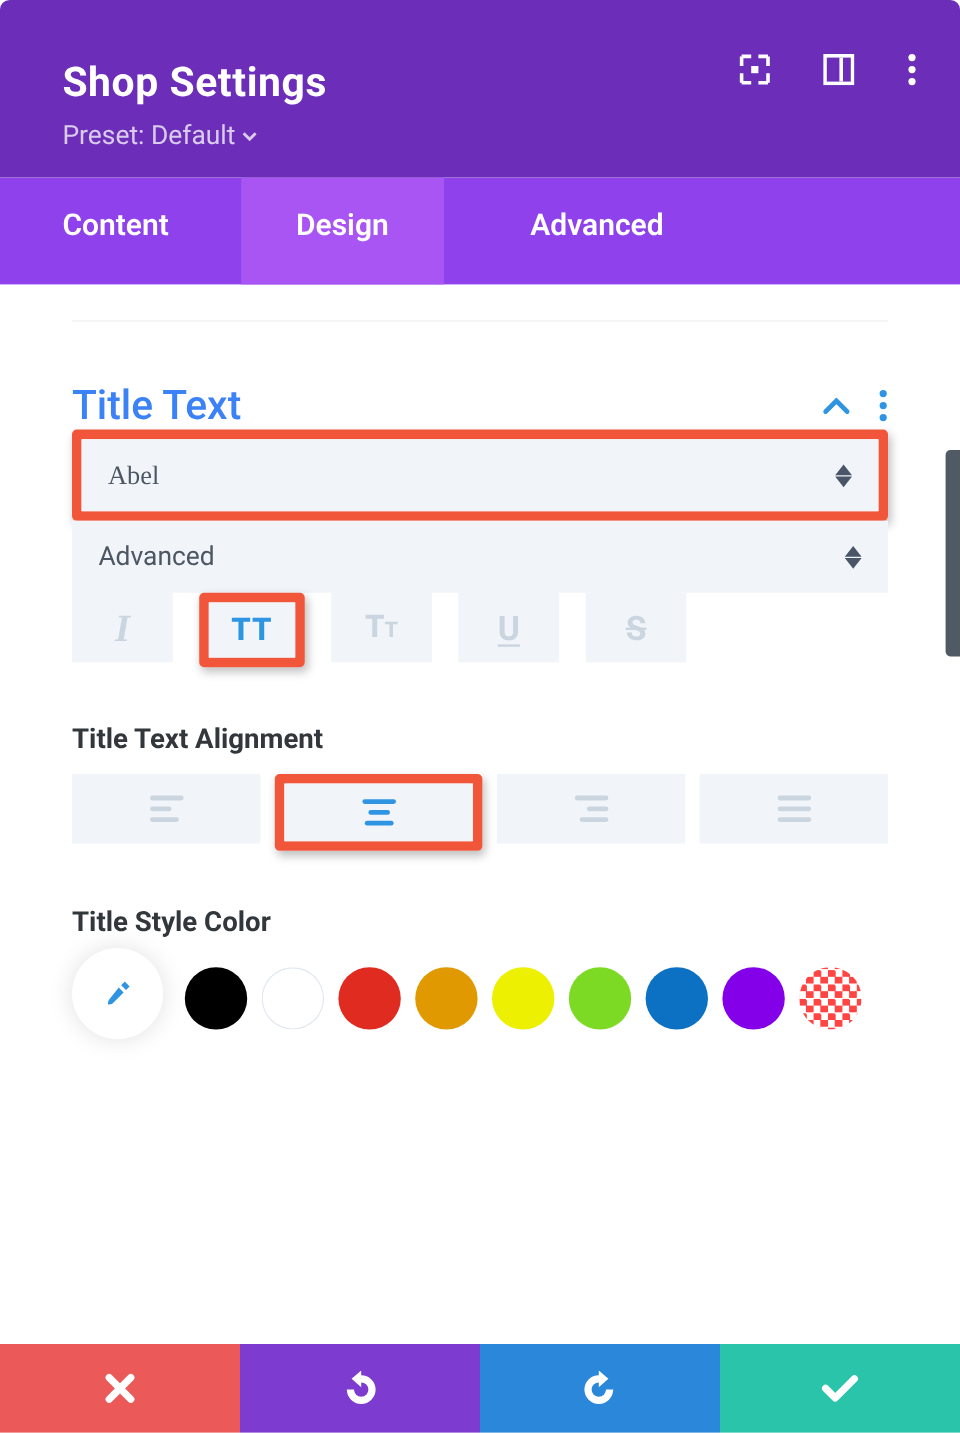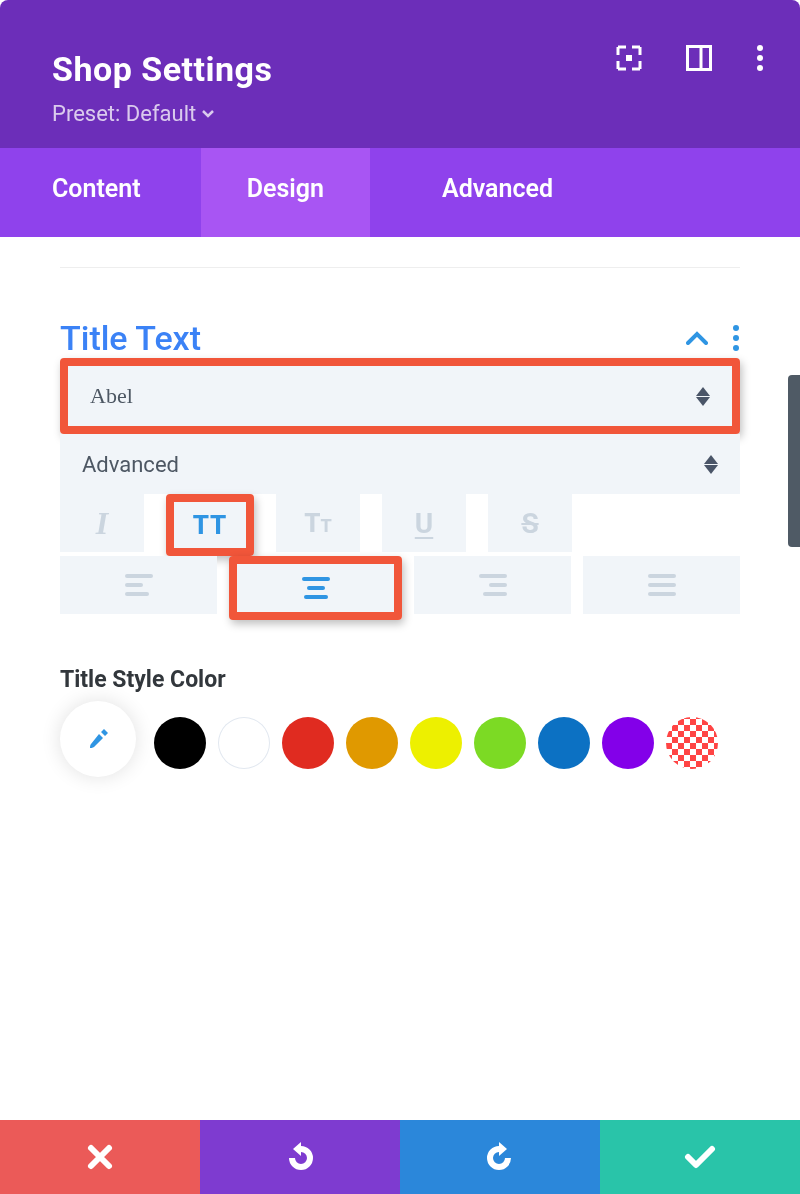--- a/index.html
+++ b/index.html
@@ -154,20 +154,21 @@
         <span class="tt-sc">T<span class="small">T</span></span>
       </div>
     <div class="style-btn">
         <span class="ul">U</span>
       </div>
     <div class="style-btn">
         <span class="strike">S</span>
       </div>
   </div>
 
+  <div class="label">Title Text Alignment</div>
   <div class="align-row">
     <div class="align-btn">
       <div class="align-icon ai-left">
           <span></span>
           <span></span>
           <span></span>
         </div>
     </div>
     <div class="hl-wrap align">
       <div class="align-btn active">

